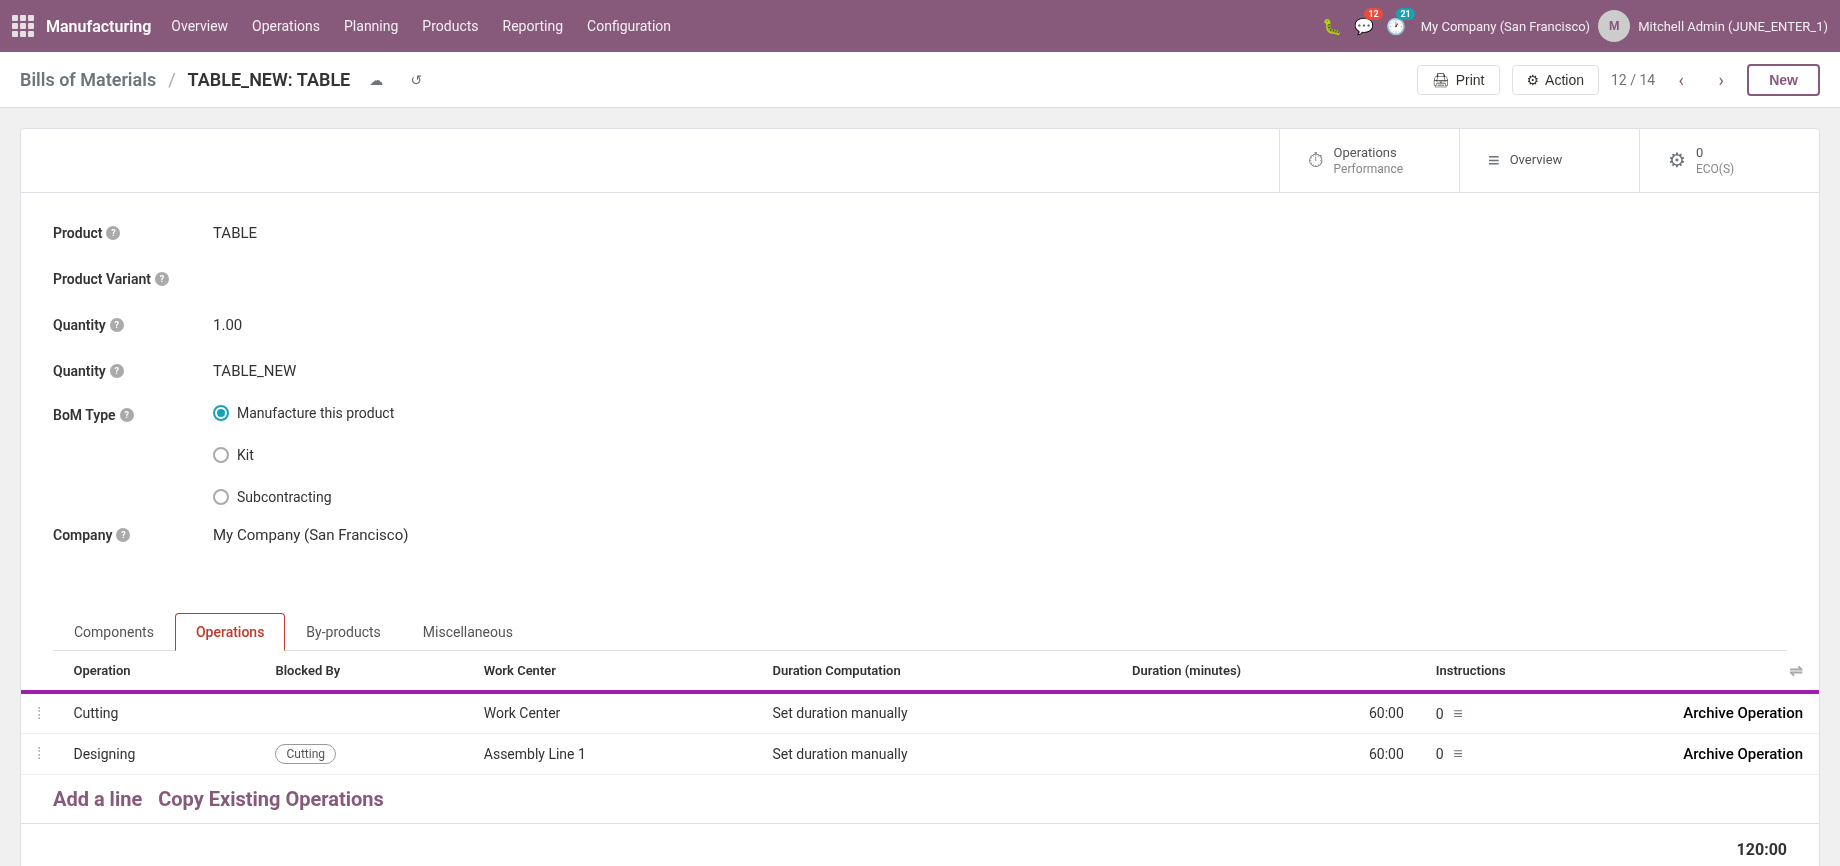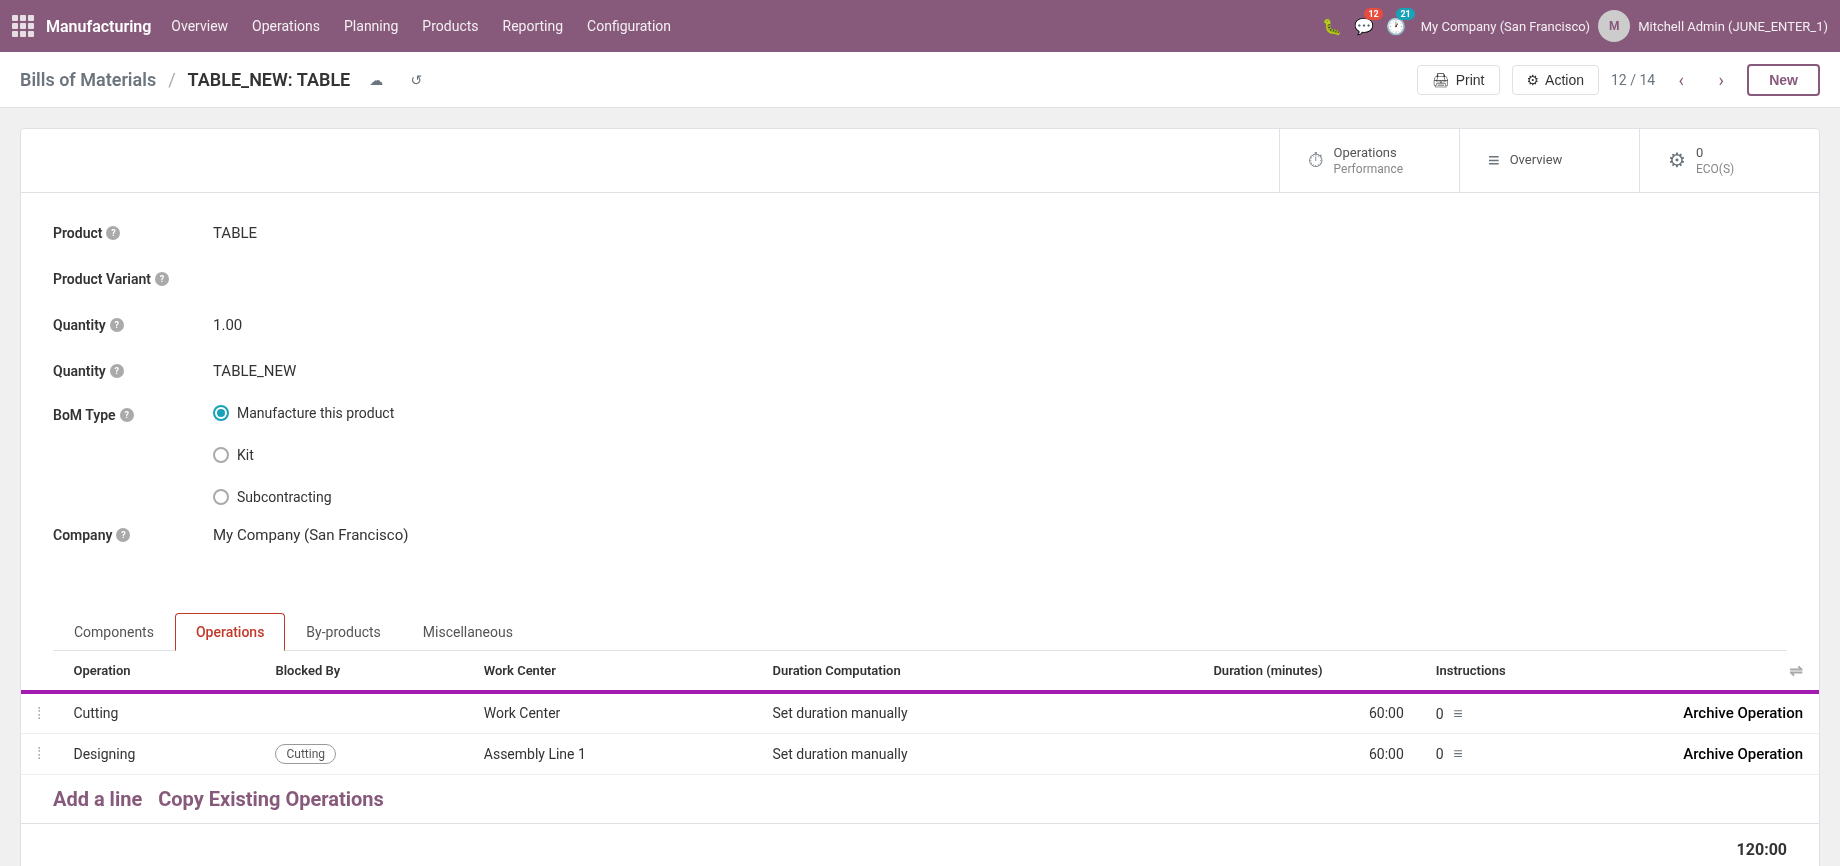--- a/index.html
+++ b/index.html
@@ -332,21 +332,21 @@
 
     <div style="padding: 0 0 0 0;">
       <table class="ops-table">
         <thead>
           <tr>
             <th style="width:30px;"></th>
             <th>Operation</th>
             <th>Blocked By</th>
             <th>Work Center</th>
             <th>Duration Computation</th>
-            <th style="text-align:center;">Duration (minutes)</th>
+            <th style="text-align:left;">Duration (minutes)</th>
             <th>Instructions</th>
             <th style="width:180px; text-align:right;">
               <span class="settings-icon-th">⇌</span>
             </th>
           </tr>
         </thead>
         <tbody>
 
           <tr class="table-row">
             <td>

